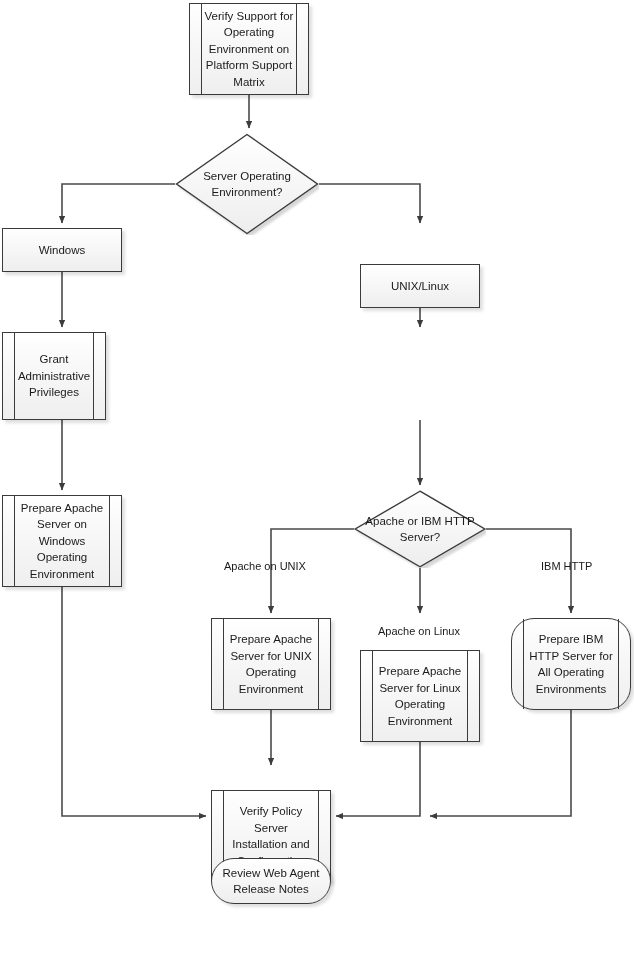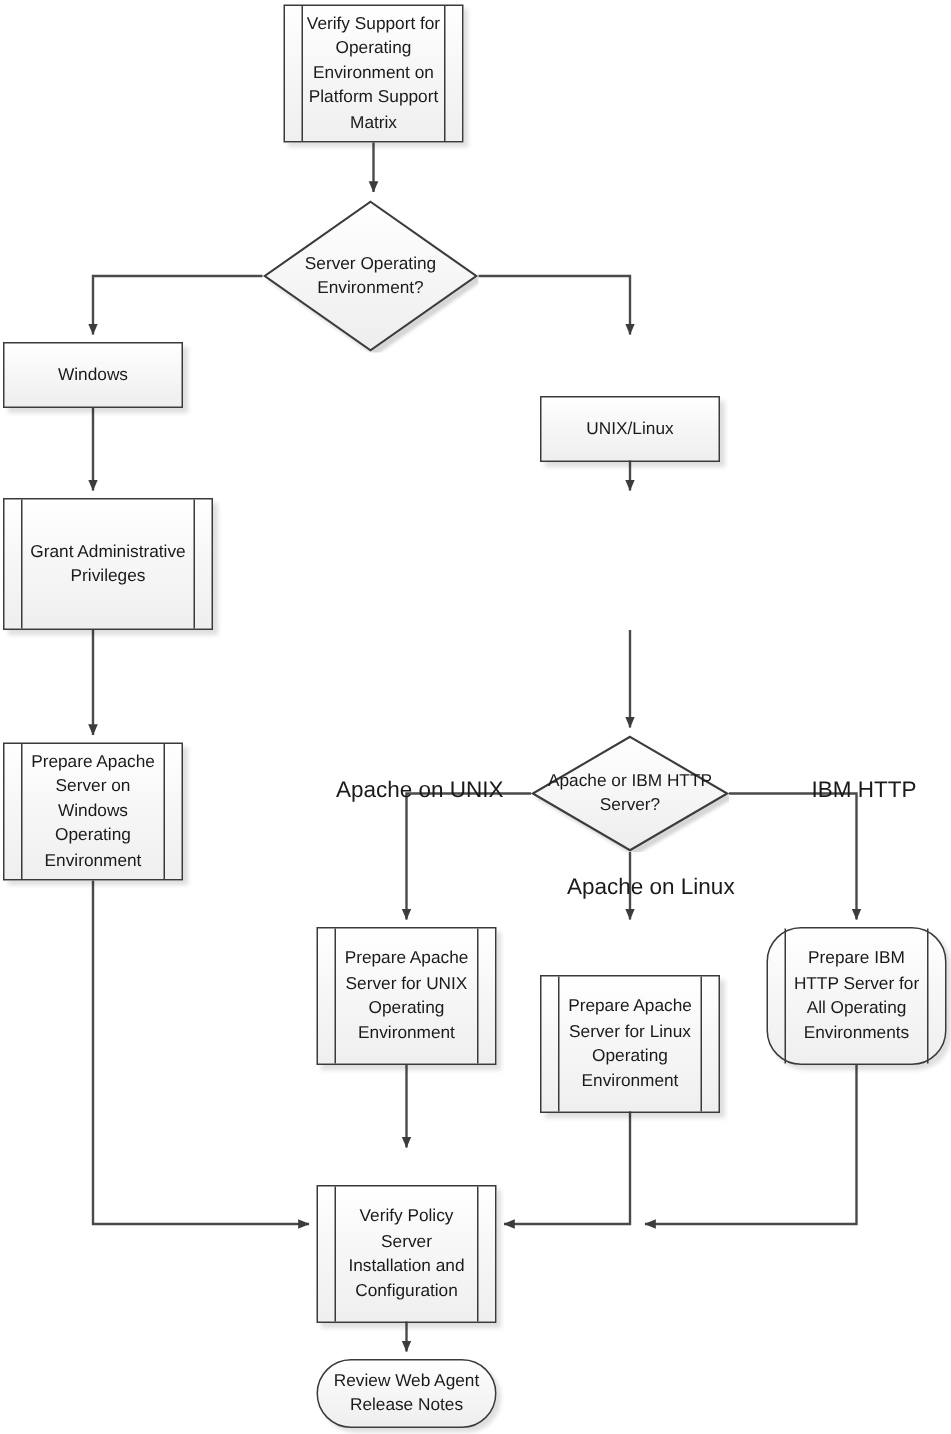--- a/index.html
+++ b/index.html
@@ -80,25 +80,26 @@
   }
   
   .term {
     border: 1.3px solid #3a3a3a;
     border-radius: 26px;
     background: linear-gradient(to bottom, #ffffff 0%, #f7f7f7 45%, #eeeeee 100%);
     box-shadow: 3px 3px 3px rgba(0,0,0,0.13);
   }
   .edge-label {
     position: absolute;
-    font-size: 15px;
+    font-size: 11px;
     line-height: 13px;
     color: #1a1a1a;
     white-space: nowrap;
     z-index: 4;
+    margin-top: 40px;
   }
 </style>
 </head>
 <body>
 
 <div id="canvas">
 
   <svg id="wires" viewBox="0 0 634 956">
     <defs>
       <marker id="arrow" markerWidth="9" markerHeight="9" refX="7.2" refY="3.4" orient="auto" markerUnits="userSpaceOnUse">
@@ -162,21 +163,21 @@
   </div>
 
   <div class="node proc" style="left:2px; top:228px; width:120px; height:44px;">
     <span class="txt">Windows</span>
   </div>
 
   <div class="node proc" style="left:360px; top:228px; width:120px; height:44px;margin-top:36px;">
     <span class="txt">UNIX/Linux</span>
   </div>
 
-  <div class="node predef" style="left:2px; top:332px; width:140px; height:88px;">
+  <div class="node predef" style="left:2px; top:332px; width:104px; height:88px;">
     <span class="bar-l"></span>
     <span class="bar-r"></span>
     <span class="txt">Grant Administrative Privileges</span>
   </div>
 
 
   <div class="node predef" style="left:2px; top:495px; width:120px; height:92px;">
     <span class="bar-l"></span>
     <span class="bar-r"></span>
     <span class="txt">Prepare Apache Server on Windows Operating Environment</span>
@@ -206,21 +207,21 @@
     <span class="bar-r"></span>
     <span class="txt">Prepare IBM HTTP Server for All Operating Environments</span>
   </div>
 
   <div class="node predef" style="left:211px; top:770px; width:120px; height:92px;margin-top:20px;">
     <span class="bar-l"></span>
     <span class="bar-r"></span>
     <span class="txt">Verify Policy Server Installation and Configuration</span>
   </div>
 
-  <div class="node term" style="left:211px; top:906px; width:120px; height:46px;">
+  <div class="node term" style="left:211px; top:858px; width:120px; height:46px;">
     <span class="txt">Review Web Agent Release Notes</span>
   </div>
 
   <div class="edge-label" style="left:224px; top:520px;">Apache on UNIX</div>
 
   <div class="edge-label" style="left:541px; top:520px;">IBM HTTP</div>
 
   <div class="edge-label" style="left:378px; top:585px;">Apache on Linux</div>
 
 </div>

